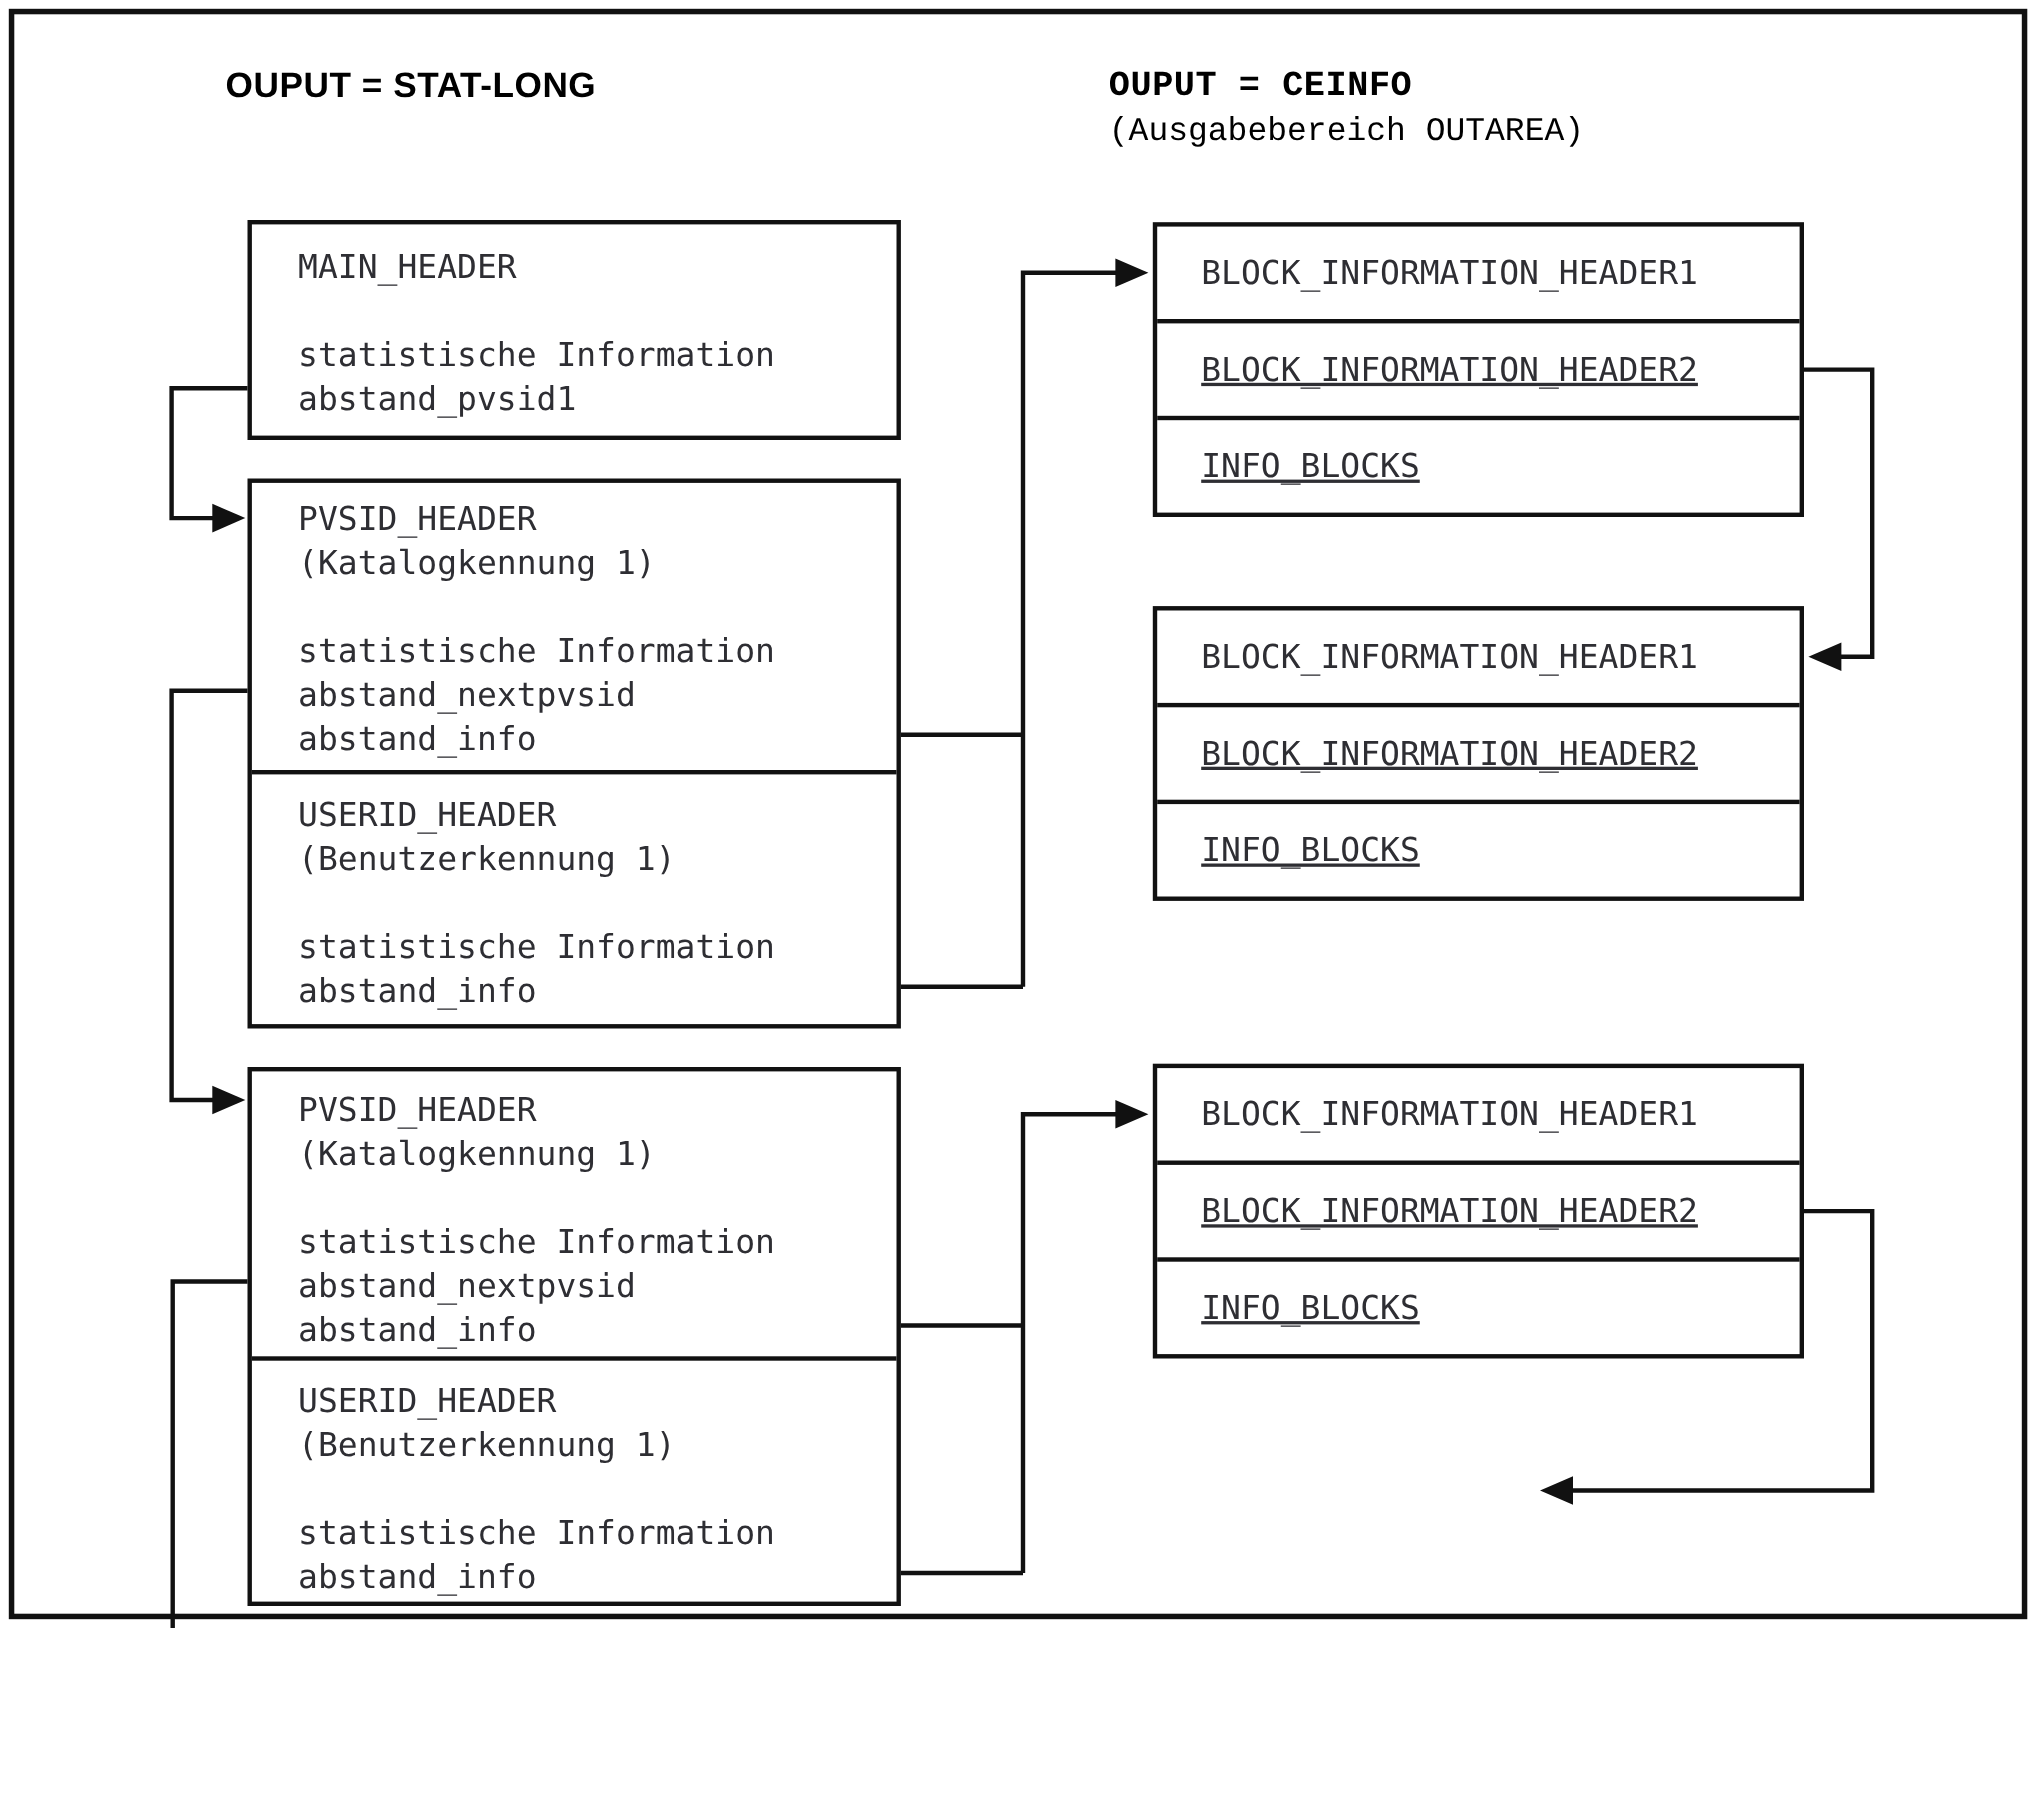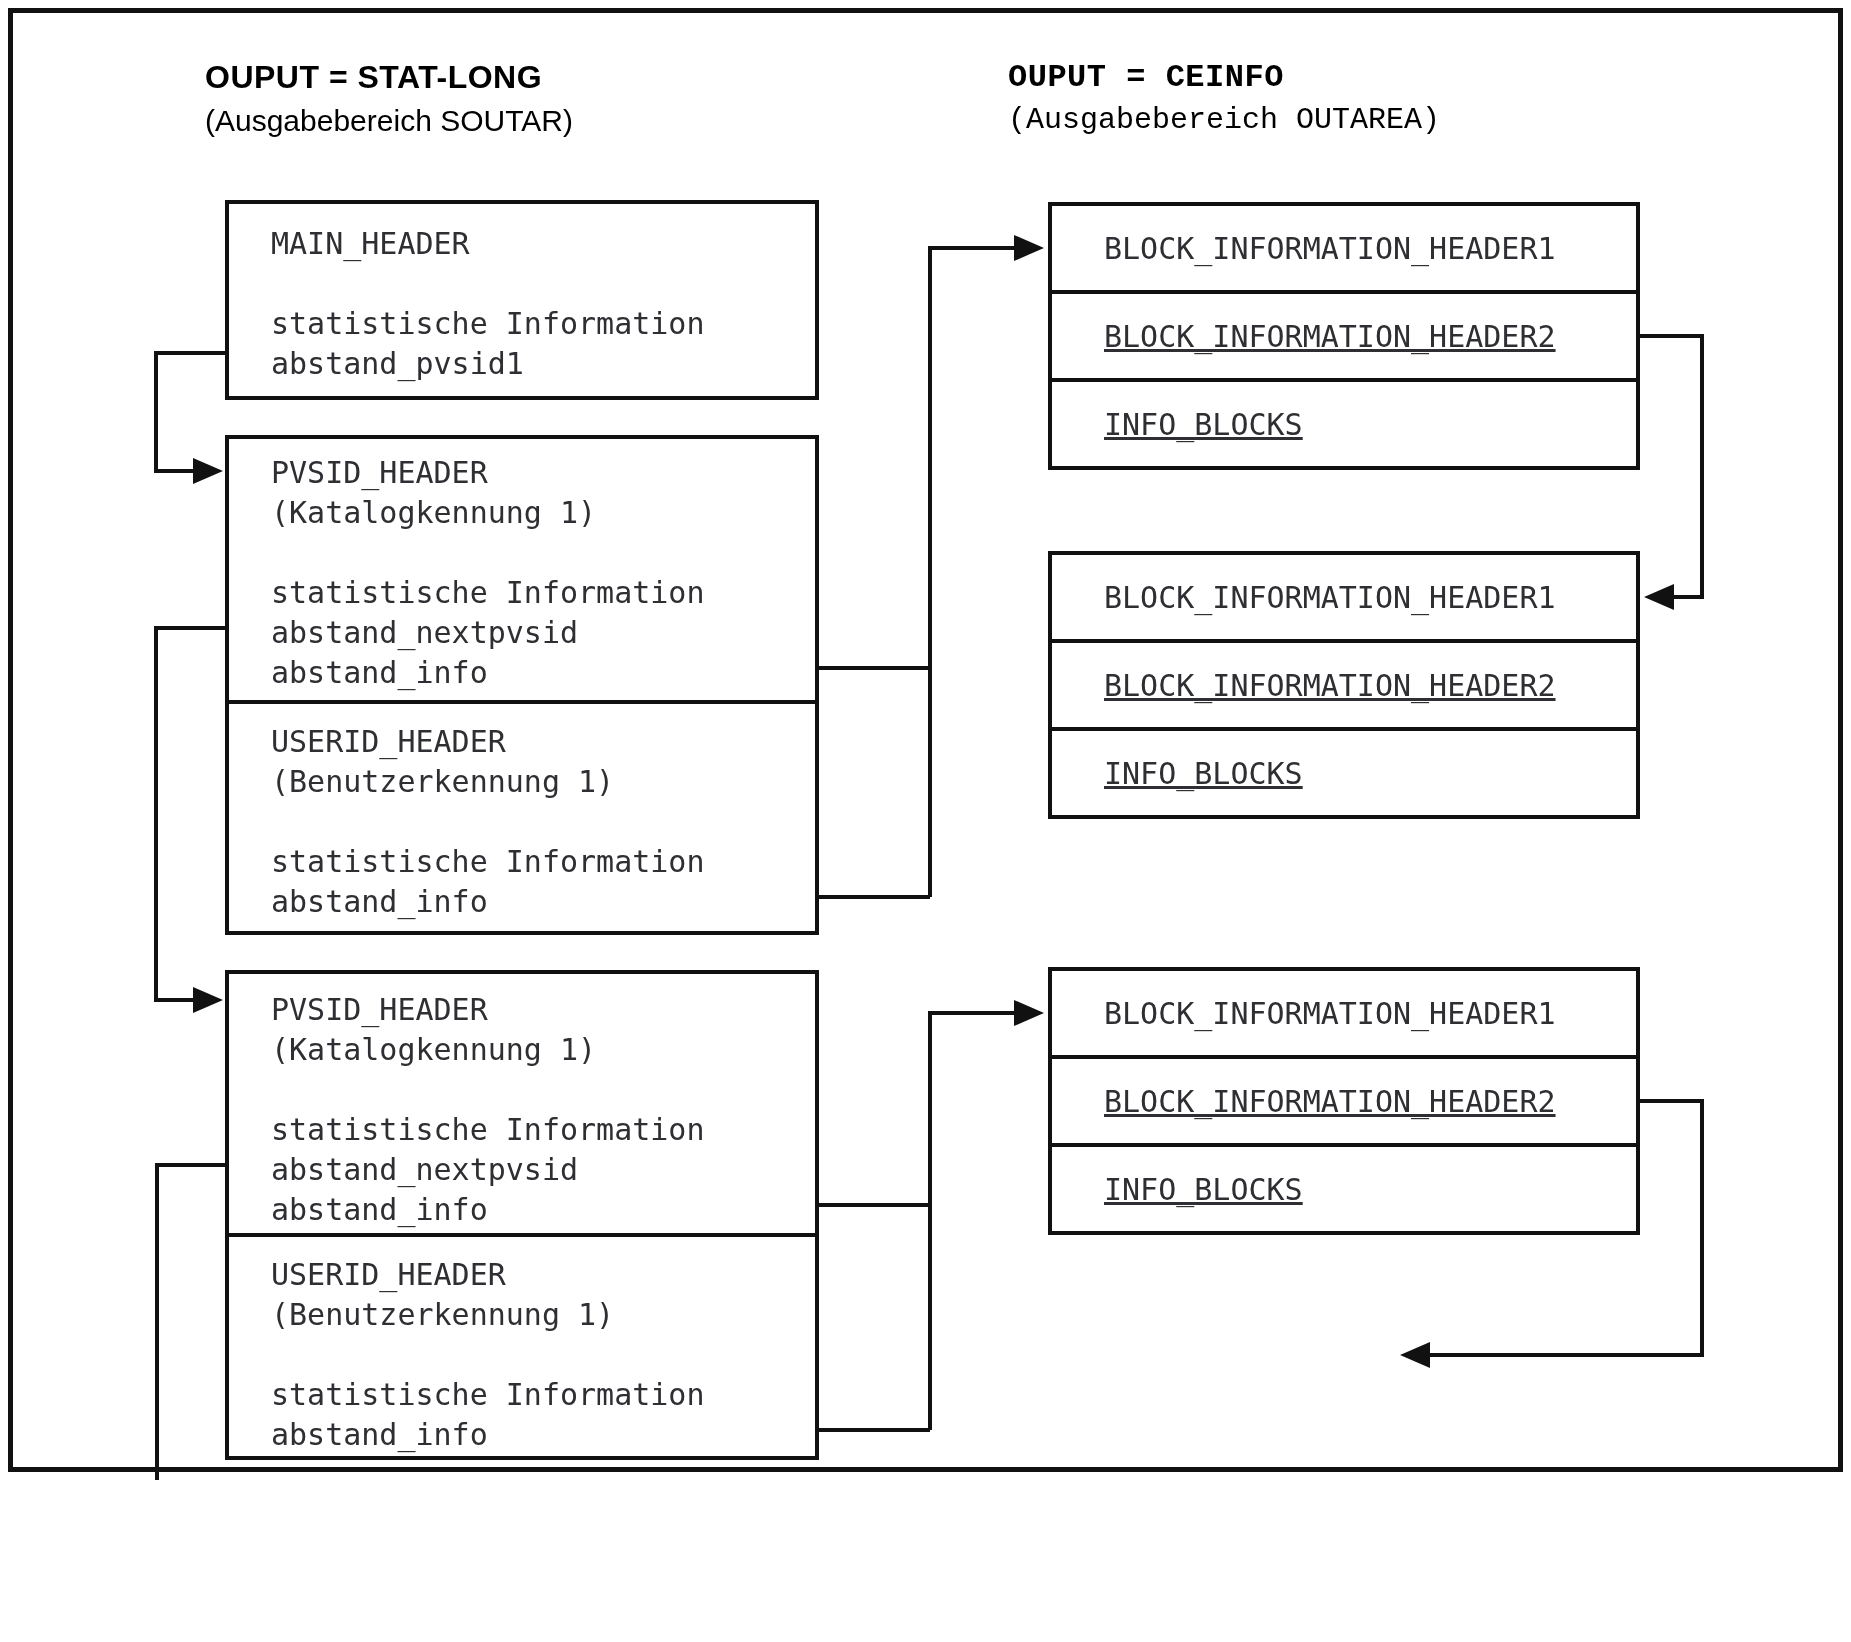--- a/index.html
+++ b/index.html
@@ -9,35 +9,34 @@
   }
   .frame{position:absolute;left:8px;top:8px;right:8px;bottom:8px;border:5px solid var(--line,#111);}
   .hdr{position:absolute;font-family:"Liberation Sans",sans-serif;color:var(--heading,#000);line-height:43px;white-space:nowrap;}
   .hdr .t{font-weight:bold;font-size:32px;letter-spacing:0.5px;}
   .hdr .s{font-size:30px;}
   .lbox{position:absolute;left:225px;width:594px;border:4px solid var(--line,#111);background:#fff;box-sizing:border-box;}
   .sec{box-sizing:border-box;}
   .sec.divided{border-bottom:4px solid var(--line,#111);}
   .tl{height:40px;line-height:40px;font-size:30px;color:var(--text,#2e2e33);padding-left:42px;white-space:pre;}
   .rgrp{position:absolute;left:1048px;width:592px;border:4px solid var(--line,#111);background:#fff;box-sizing:border-box;}
-  .rrow{height:84px;display:flex;align-items:center;padding-left:52px;font-size:30px;color:var(--text,#2e2e33);white-space:pre;}
+  .rrow{height:84px;display:flex;align-items:center;padding-left:40px;font-size:30px;color:var(--text,#2e2e33);white-space:pre;}
   .rrow + .rrow{border-top:4px solid var(--line,#111);text-decoration:underline;}
   svg.wires{position:absolute;left:0;top:0;pointer-events:none;}
   svg.wires path{stroke:var(--line,#111);stroke-width:4;fill:none;}
   svg.wires polygon{fill:var(--line,#111);stroke:none;}
 </style>
 </head>
 <body>
 
 <div class="canvas">
   <div class="frame"></div>
 
   <div class="hdr" style="left:205px;top:56px;">
     <div class="t">OUPUT = STAT-LONG</div>
-    <div class="s">(Ausgabebereich SOUTAR)</div>
   </div>
   <div class="hdr" style="left:1008px;top:56px;font-family:Liberation Mono, monospace;">
     <div class="t">OUPUT = CEINFO</div>
     <div class="s">(Ausgabebereich OUTAREA)</div>
   </div>
 
   <div class="lbox" style="top:200px;height:200px;padding-top:20px;">
     <div class="tl">MAIN_HEADER</div>
     <div class="tl"></div>
     <div class="tl">statistische Information</div>

